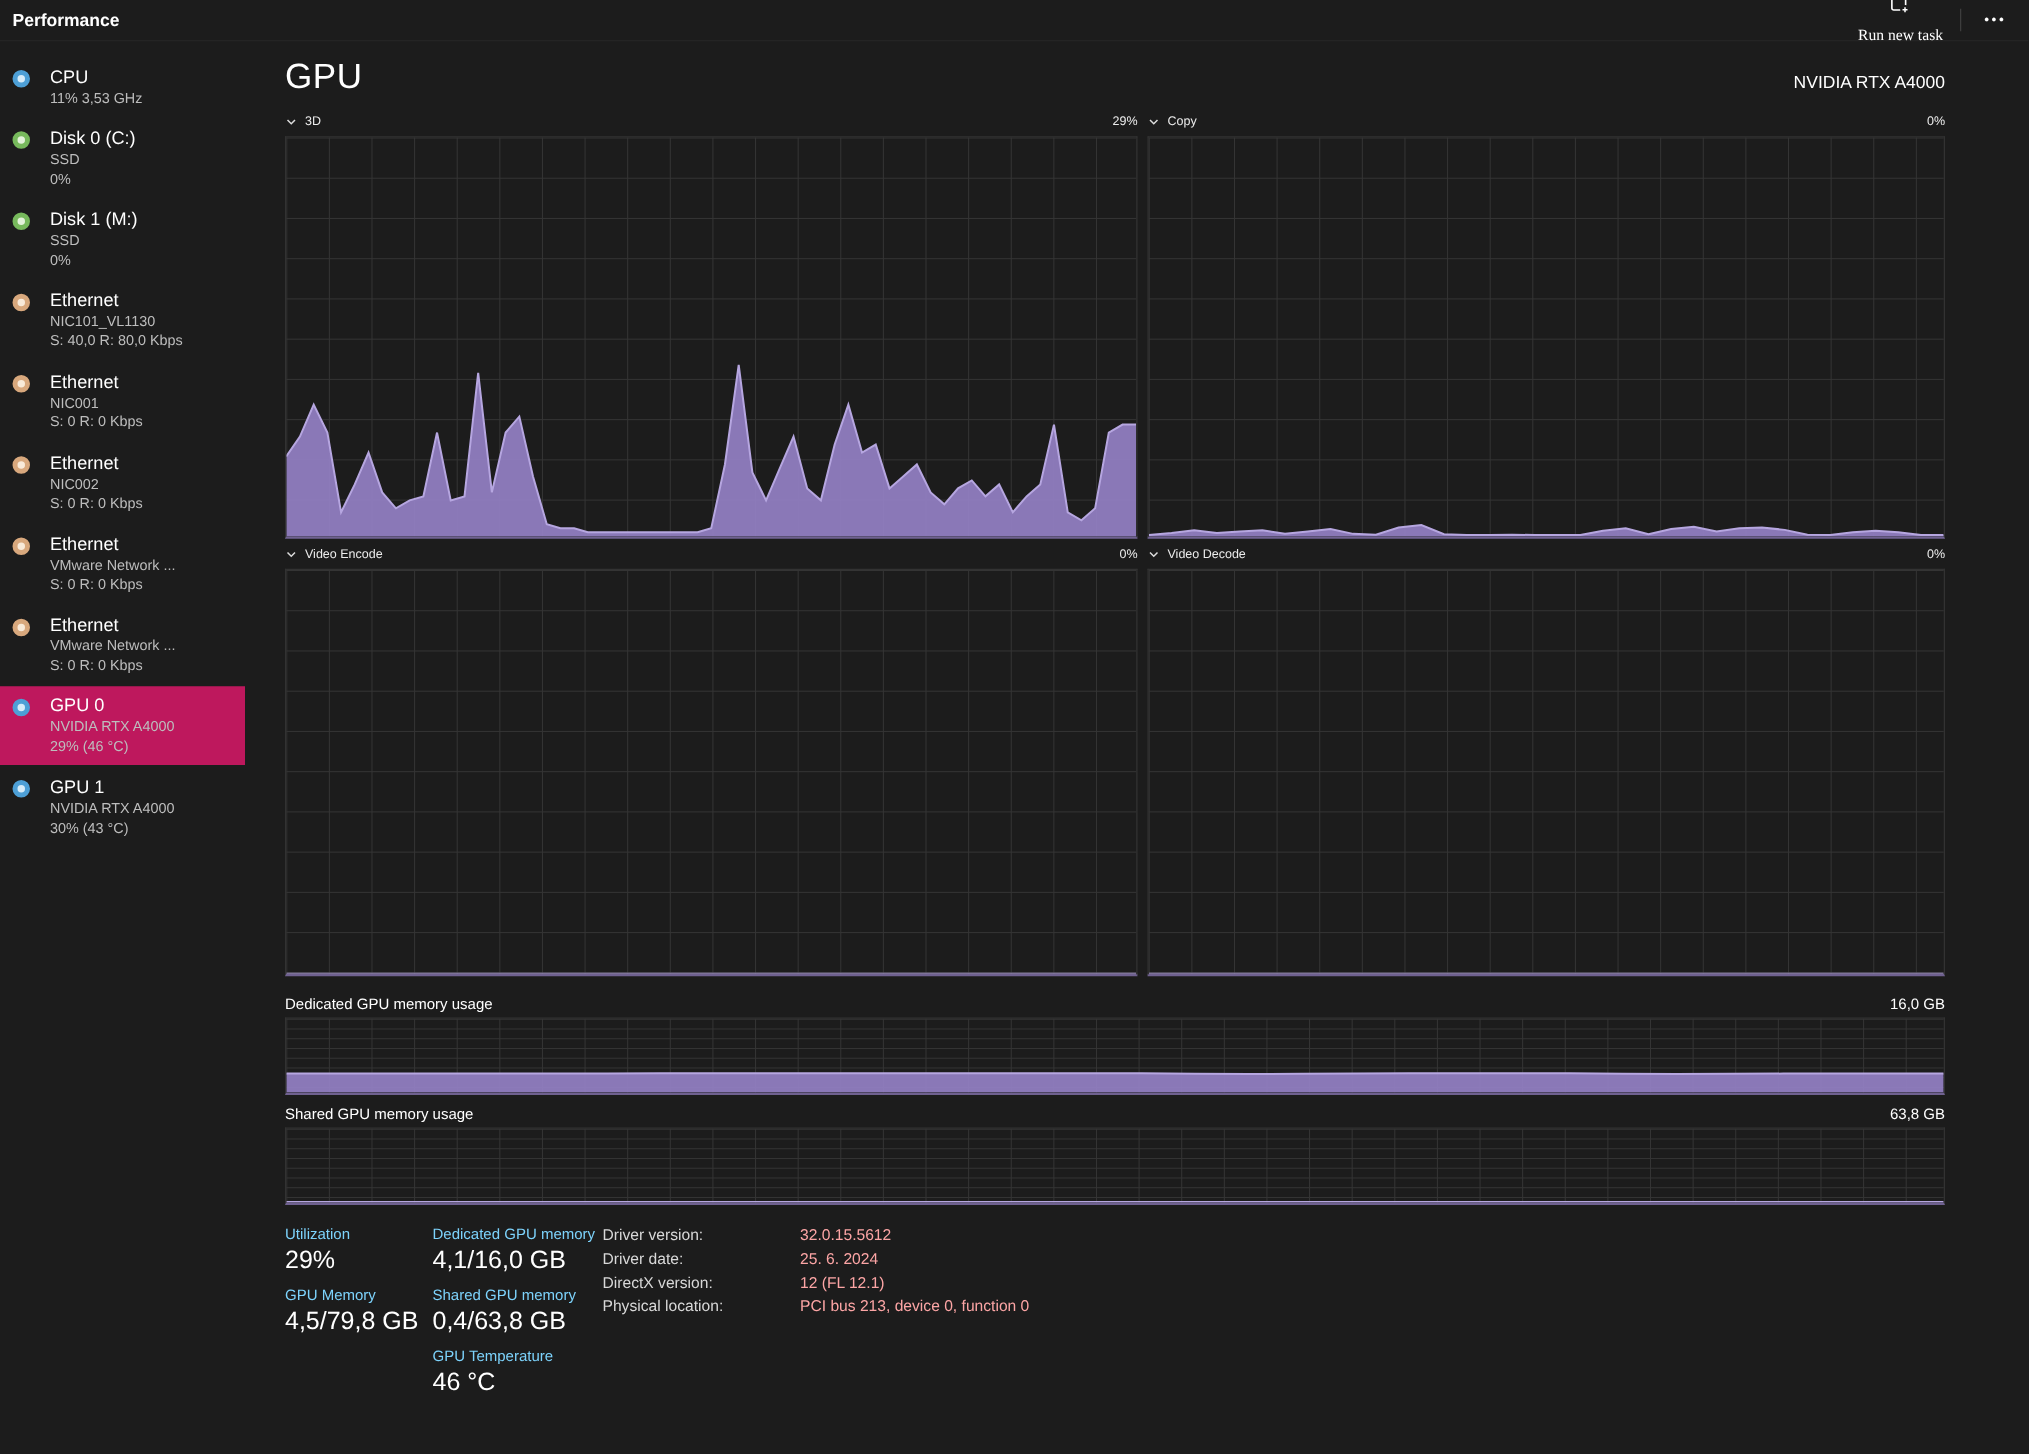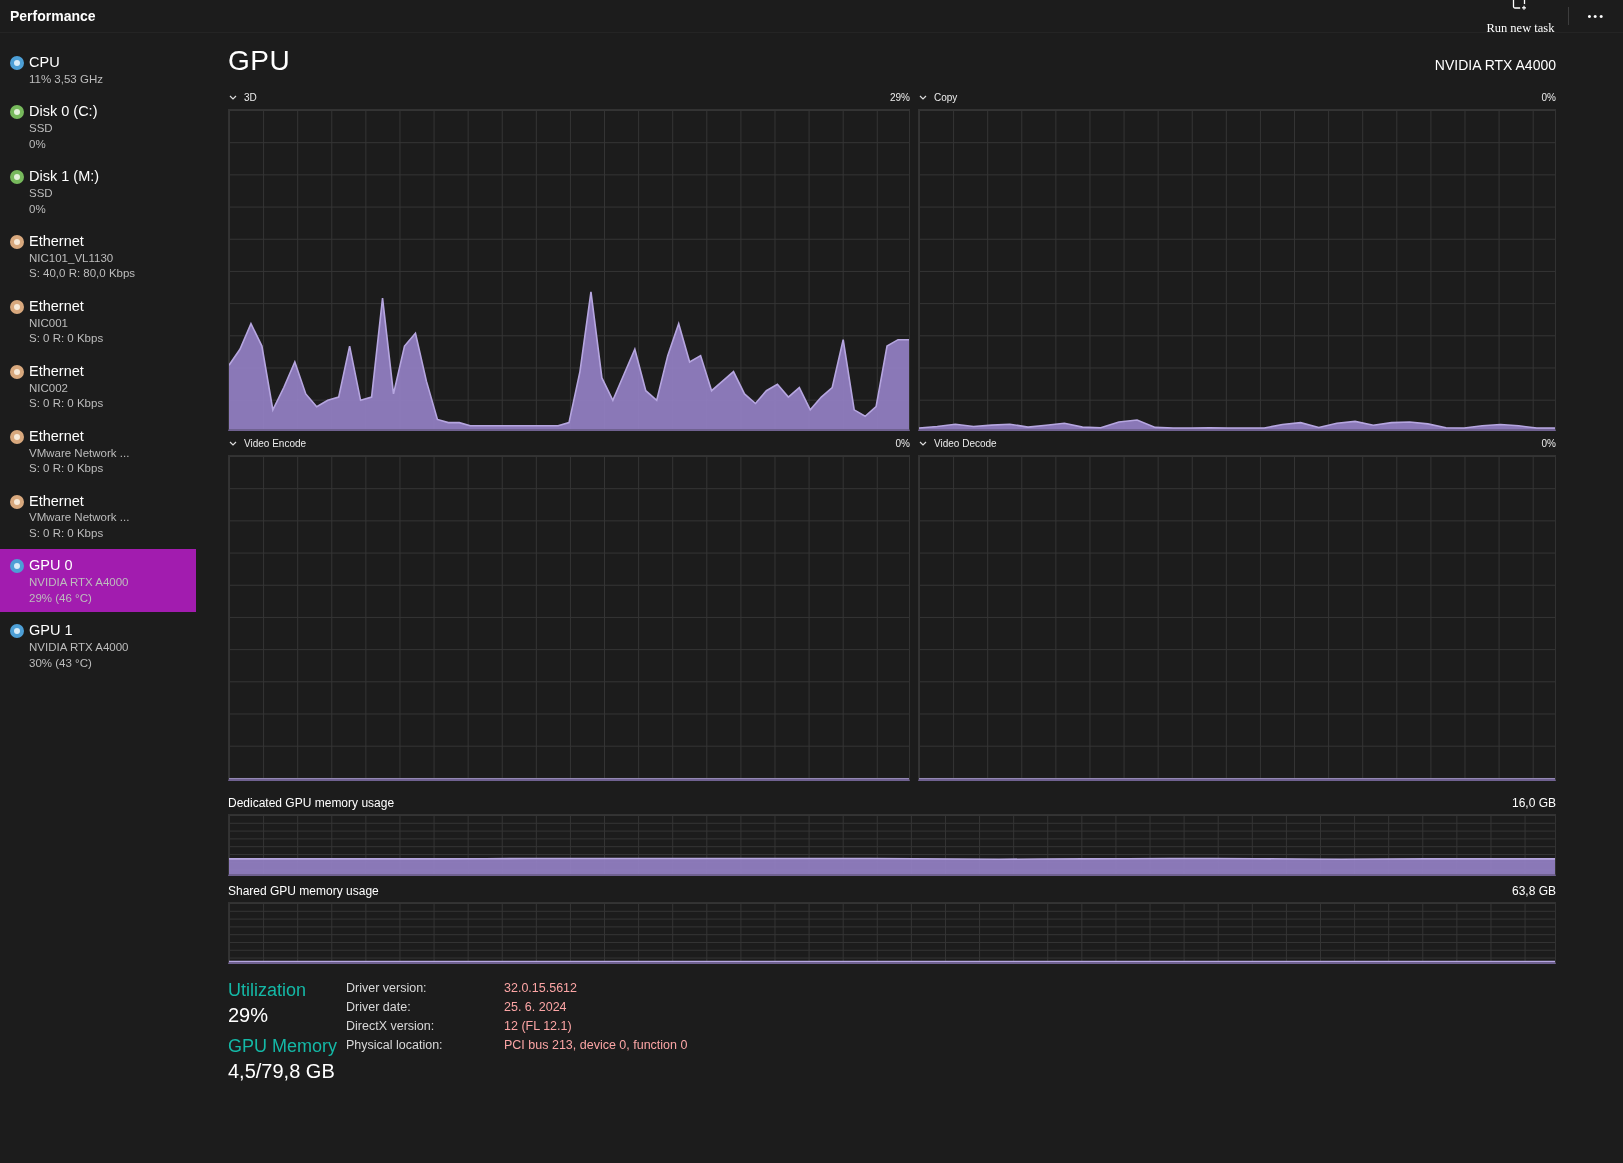--- a/index.html
+++ b/index.html
@@ -14,22 +14,22 @@
   .topbar-title { font-size:14px; font-weight:bold; }
   .topbar-right { display:flex; align-items:center; gap:14px; }
   .run-task { display:flex; align-items:center; gap:9px; background:transparent; border:none;
               color:#fff; font-size:12.5px; cursor:pointer; font-family:Liberation Serif, serif;flex-direction:column; }
   .vdivider { width:1px; height:18px; background:#3d3d3d; }
   .more-btn { background:transparent; border:none; color:#fff; font-size:11px; letter-spacing:2px;
               cursor:pointer; padding:0 4px; font-family:inherit; }
   
   .layout { display:flex; height:1130px; }
   .sidebar { width:196px; flex-shrink:0; padding-top:13px; }
-  .side-item { display:flex; gap:5px; padding:7px 6px 6px 10px; margin-bottom:2px; }
-  .side-item.selected { background:#a21caf; }
+  .side-item { display:flex; gap:16px; padding:7px 6px 6px 10px; margin-bottom:2px; }
+  .side-item.selected { background:#be185d; }
   .ring { width:14px; height:14px; border-radius:50%; border:4px solid; margin-top:3px; flex-shrink:0; }
   .side-label { font-size:14.5px; line-height:1.3; color:#fff; }
   .side-sub { font-size:11.5px; line-height:1.35; color:#bdbdbd; }
   
   main { flex:1; padding:12px 67px 0 32px; }
   .main-header { display:flex; justify-content:space-between; align-items:flex-end; margin-bottom:8px; }
   .page-title { font-size:28px; font-weight:normal; letter-spacing:0.5px; }
   .device-name { font-size:14px; padding-bottom:4px; }
   .charts-grid { display:grid; grid-template-columns:682px 638px; column-gap:8px; }
   .chart-header { display:flex; align-items:center; font-size:10px; color:#ececec; height:24px; }
@@ -50,21 +50,21 @@
     background-image:linear-gradient(to right,#343434 1px,transparent 1px),
                      linear-gradient(to bottom,#343434 1px,transparent 1px);
     background-size:34.1px 7.8px; overflow:hidden; margin-bottom:6px; }
   .mem-chart svg { position:absolute; left:0; top:0; width:100%; height:100%; display:block; }
   
   .stats { display:flex; margin-top:16px; }
   .stat-col { display:flex; flex-direction:column; }
   .stat-col.c1 { width:118px; }
   .stat-col.c2 { width:136px; }
   .stat { margin-bottom:9px; }
-  .stat .lbl { font-size:18px; color:#14b8a6; margin-bottom:3px; }
+  .stat .lbl { font-size:12px; color:#7dd3fc; margin-bottom:3px; }
   .stat .val { font-size:20px; color:#fff; }
   .details { font-size:12.5px; padding-top:1px; }
   .detail-row { display:flex; margin-bottom:5px; }
   .detail-row .lbl { width:158px; color:#d8d8d8; }
   .detail-row .val { color:#fca5a5; }
 </style>
 </head>
 <body>
 
 <div class="topbar">
@@ -270,20 +270,34 @@
       <div class="stat-col c1">
         <div class="stat">
           <div class="lbl">Utilization</div>
           <div class="val">29%</div>
         </div>
         <div class="stat">
           <div class="lbl">GPU Memory</div>
           <div class="val">4,5/79,8 GB</div>
         </div>
       </div>
+      <div class="stat-col c2">
+        <div class="stat">
+          <div class="lbl">Dedicated GPU memory</div>
+          <div class="val">4,1/16,0 GB</div>
+        </div>
+        <div class="stat">
+          <div class="lbl">Shared GPU memory</div>
+          <div class="val">0,4/63,8 GB</div>
+        </div>
+        <div class="stat">
+          <div class="lbl">GPU Temperature</div>
+          <div class="val">46 °C</div>
+        </div>
+      </div>
       <div class="details">
         <div class="detail-row">
           <div class="lbl">Driver version:</div>
           <div class="val">32.0.15.5612</div>
         </div>
         <div class="detail-row">
           <div class="lbl">Driver date:</div>
           <div class="val">25. 6. 2024</div>
         </div>
         <div class="detail-row">

